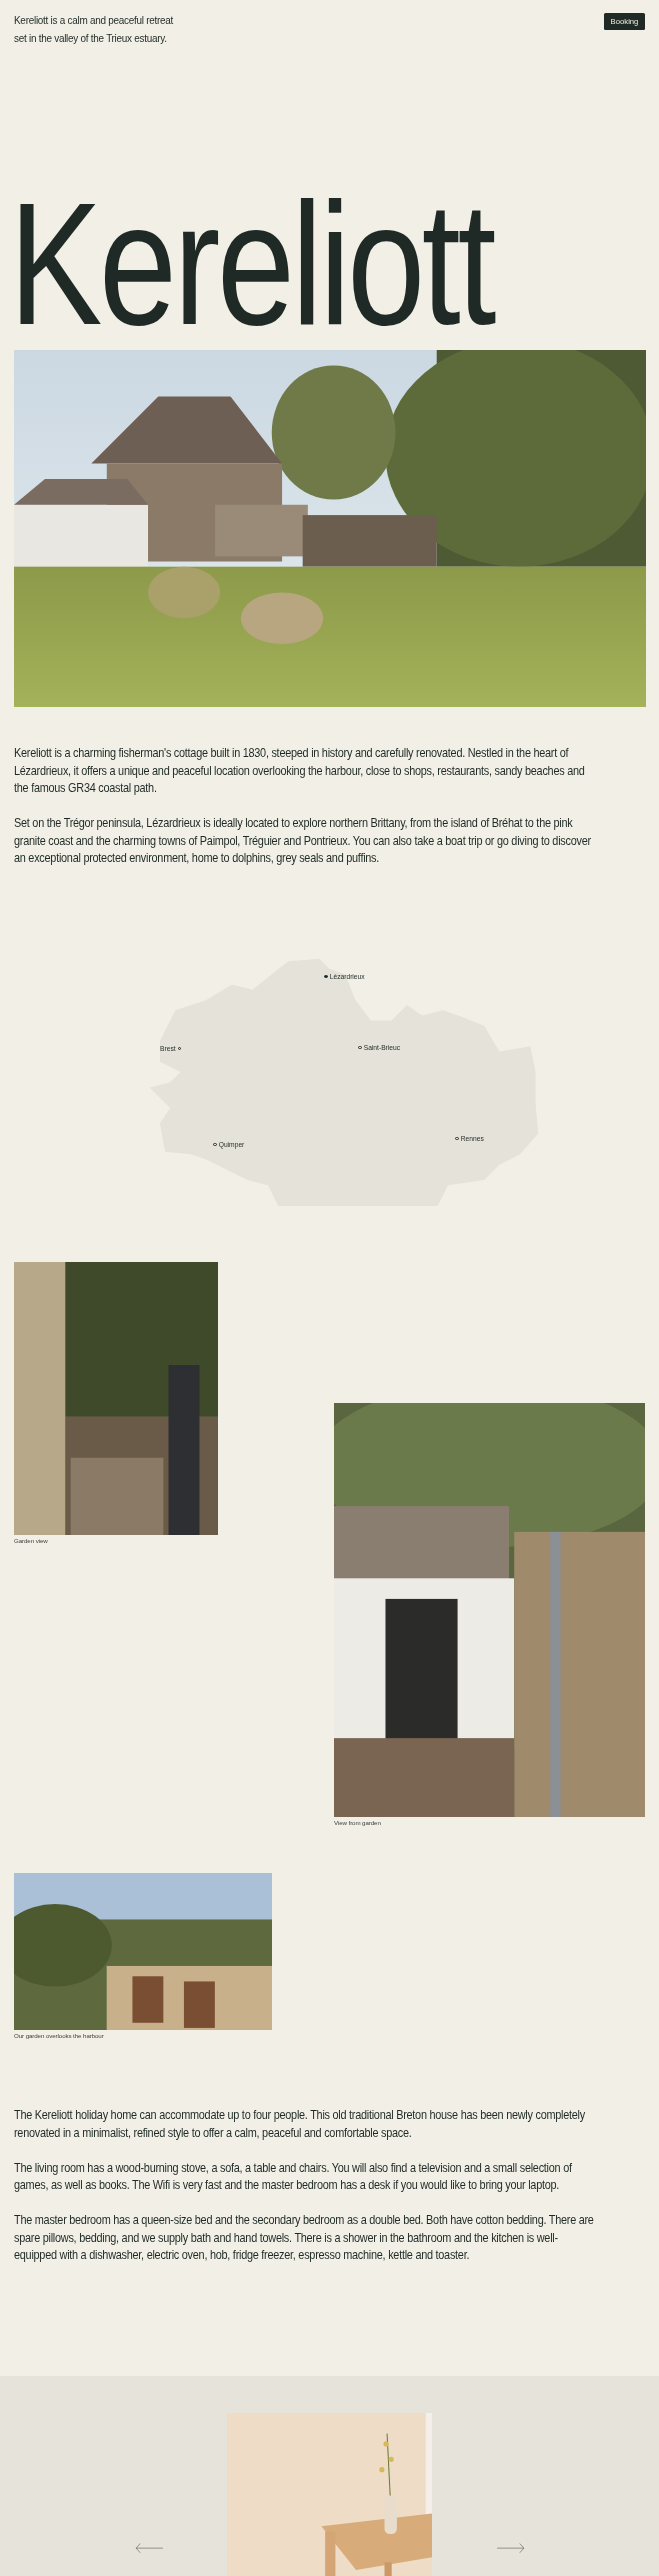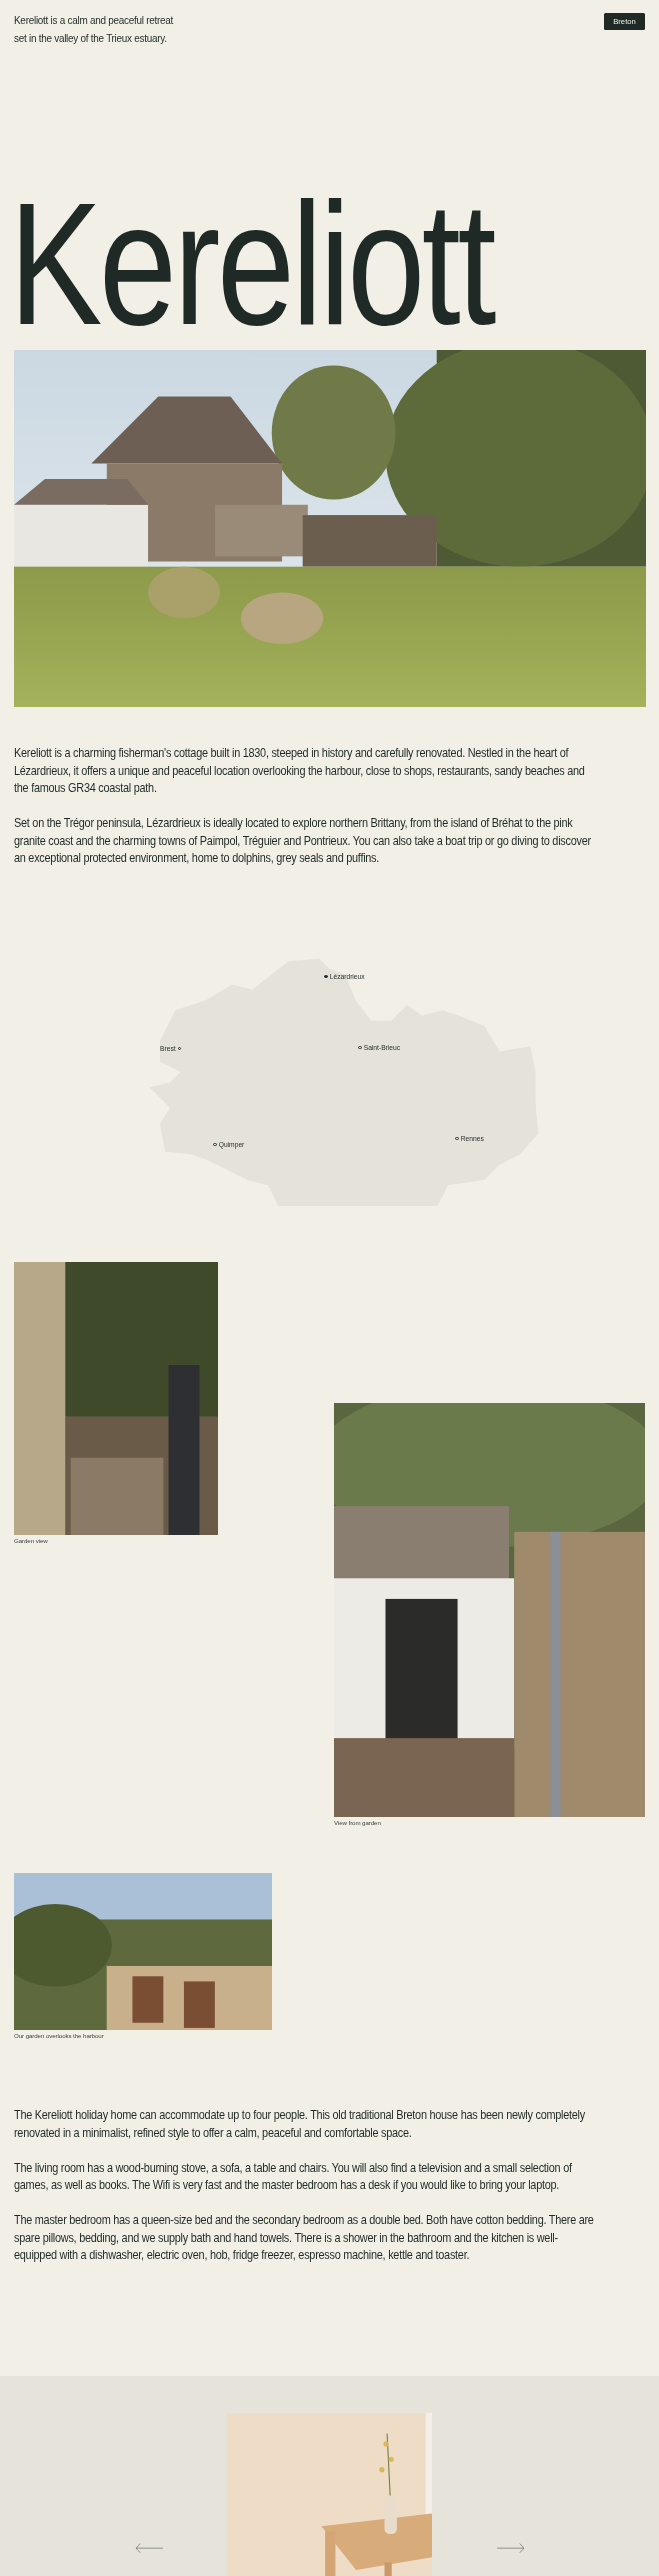--- a/index.html
+++ b/index.html
@@ -57,21 +57,21 @@
     }
     .arrow svg { width: 100%; height: 100%; display: block; }
   </style>
 </head>
 <body>
 
 <div class="abs intro">
   <div>Kereliott is a calm and peaceful retreat</div>
   <div>set in the valley of the Trieux estuary.</div>
 </div>
-<a class="abs booking-btn">Breton</a>
+<a class="abs booking-btn">Booking</a>
 
 <h1 class="abs title" style="font-weight:400;">Kereliott</h1>
 
 <div class="abs photo hero">
   <svg viewBox="0 0 1226 692" preserveAspectRatio="none">
     <defs>
       <linearGradient id="sky" x1="0" y1="0" x2="0" y2="1">
         <stop offset="0" stop-color="#cbd8e2"></stop>
           <stop offset="1" stop-color="#e6ecef"></stop>
       </linearGradient>

